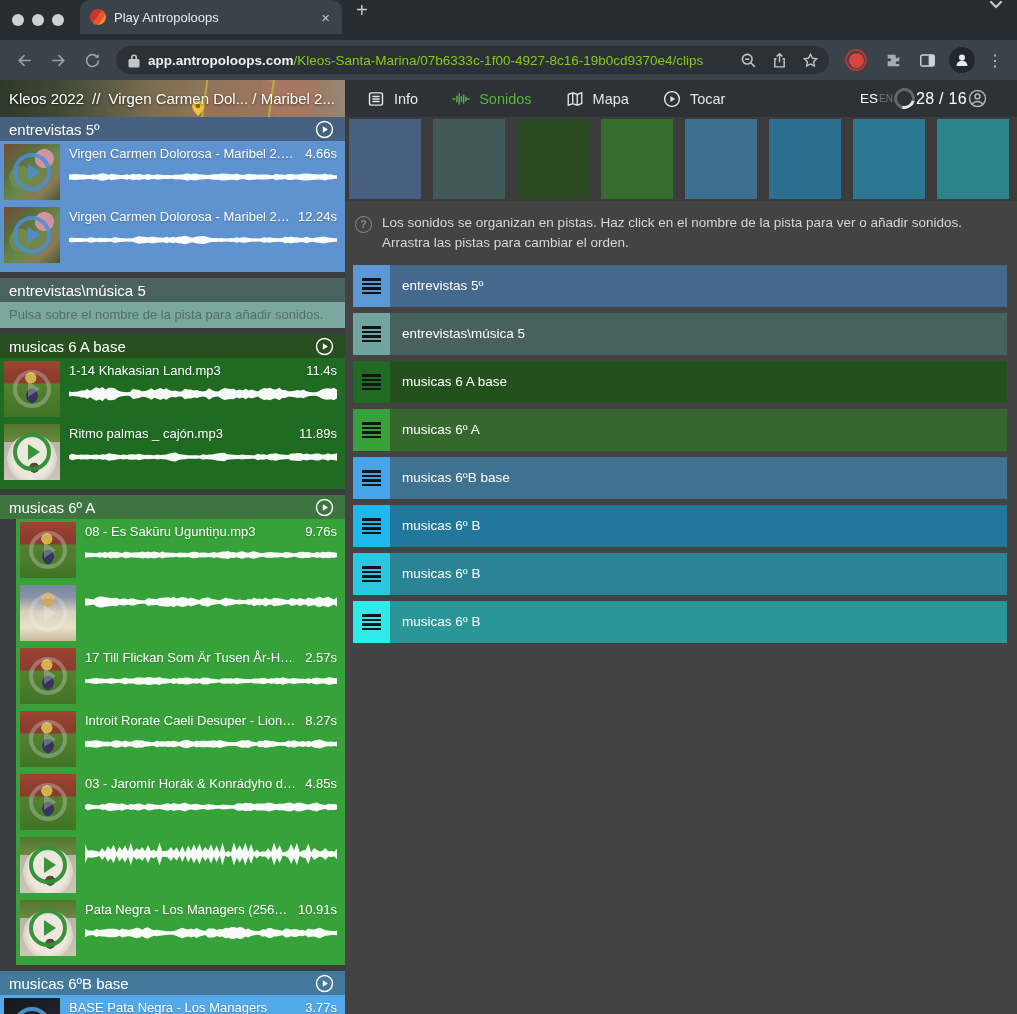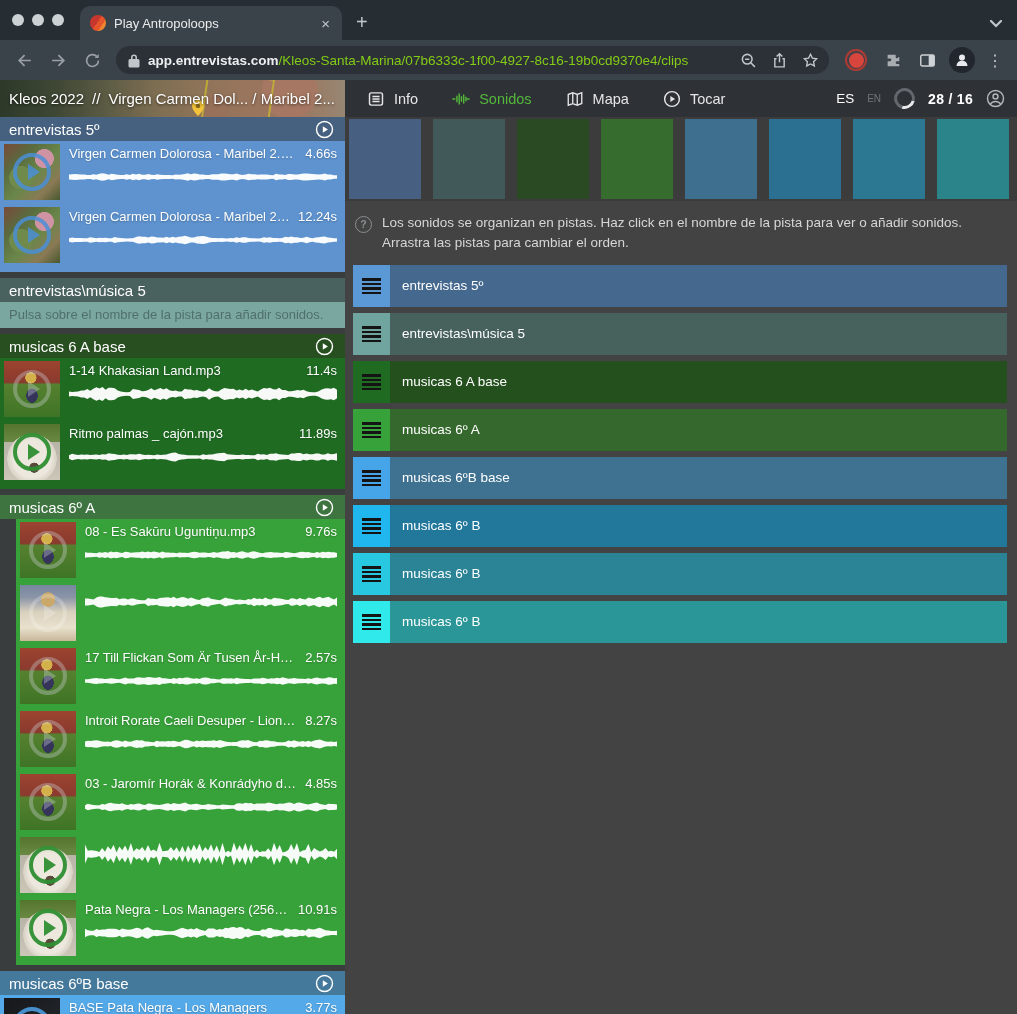--- a/index.html
+++ b/index.html
@@ -1,20 +1,20 @@
 <!DOCTYPE html>
 <html><head>
 <meta charset="utf-8">
 <style>
   html,body{margin:0;padding:0}
   body{width:1017px;height:1014px;overflow:hidden;background:#434343;
        font-family:"Liberation Sans",sans-serif;-webkit-font-smoothing:antialiased;position:relative}
   svg{display:block}
   
-  .tabstrip{height:40px;background:#262d33;display:flex;align-items:flex-end;position:relative}
+  .tabstrip{height:40px;background:#262d33;display:flex;position:relative}
   .traffic{display:flex;gap:8px;align-items:center;height:40px;padding:0 14px 0 12px}
   .tl{width:12px;height:12px;border-radius:50%;background:#ccd1d4}
   .tab{height:34px;width:242px;background:#3b434a;border-radius:10px 10px 0 0;display:flex;align-items:center;
        padding:0 10px;gap:8px;margin-left:2px}
   .favicon{width:16px;height:16px;border-radius:50%;background:linear-gradient(125deg,#c7372e 0 46%,#e5542b 46% 70%,#ef8430 70%);flex:none}
   .tabtitle{color:#e9ebed;font-size:13px;flex:1;white-space:nowrap;overflow:hidden}
   .tabclose{color:#c3c8cc;font-size:15px;line-height:1;padding:0 2px;cursor:default}
   .newtab{color:#c3c8cc;font-size:20px;line-height:1;margin:0 0 8px 14px}
   .tabsearch{margin-left:auto;margin-right:14px;margin-bottom:12px;color:#c3c8cc}
   .toolbar{height:40px;background:#3b434a;display:flex;align-items:center;padding:0 8px;gap:2px}
@@ -41,25 +41,25 @@
         linear-gradient(90deg,#35422e 0%,#4a543b 16%,#6c6b4e 30%,#97835f 45%,#ab8a67 58%,#b98b6d 72%,#bd8d70 86%,#b5a187 100%)}
   .bc::after{content:"";position:absolute;inset:0;background:rgba(10,15,20,.18)}
   .bc .pin{position:absolute;left:192px;top:20px;z-index:2}
   .bc .bound{position:absolute;left:204px;top:-6px;width:64px;height:46px;border:2px solid #e8d33f;transform:rotate(8deg);opacity:.9}
   .bctext{position:absolute;z-index:3;left:9px;top:0;height:100%;display:flex;align-items:center;gap:8px;
           color:#fff;font-size:15px;white-space:nowrap;text-shadow:0 1px 3px rgba(0,0,0,.65)}
   .nav{display:flex;align-items:center;gap:34px;padding-left:22px}
   .navitem{display:flex;align-items:center;gap:9px;color:#e4e6e8;font-size:14.5px}
   .navitem svg{width:18px;height:18px}
   .navitem.active{color:var(--accent)}
-  .hright{margin-left:auto;display:flex;align-items:center;gap:13px;padding-right:12px}
+  .hright{margin-left:auto;display:flex;align-items:center;gap:1px;padding-right:30px}
   .lang-es{color:#fff;font-size:13.5px}
   .lang-en{color:#6f757b;font-size:10px}
   .spinner{width:15px;height:15px;border-radius:50%;border:3.5px solid #62686e;border-bottom-color:#e6e8ea;transform:rotate(-30deg)}
-  .counter{color:#fff;font-size:14px;font-weight:700;letter-spacing:.3px}
+  .counter{color:#fff;font-size:16px;font-weight:400;letter-spacing:.3px}
   .acct{color:#b3b8bc}
   
   .content{display:flex;height:897px}
   
   #sidebar{width:345px;flex:none;background:#393d3d;overflow:hidden}
   .section{margin-bottom:6px}
   .sec-header{height:24px;display:flex;align-items:center;padding:0 9px;color:#fff;font-size:15px}
   .sec-title{flex:1;white-space:nowrap;overflow:hidden}
   .sec-play{color:#fff;margin-right:2px}
   .sec-play svg{width:19px;height:19px}
@@ -145,21 +145,21 @@
         <path d="M19.8 3.8v5h-5" fill="currentColor" stroke="none"></path>
       </svg>
   </span>
   <div class="omnibox">
     <span class="lock">
       <svg width="12" height="15" viewBox="0 0 12 15" fill="currentColor">
           <rect x="0.5" y="6" width="11" height="8.5" rx="1.5"></rect>
           <path d="M3 7V4.5a3 3 0 0 1 6 0V7H7.4V4.5a1.4 1.4 0 0 0-2.8 0V7z"></path>
         </svg>
     </span>
-    <span class="url"><span class="domain">app.entrevistas.com</span><span class="path">/Kleos-Santa-Marina/07b6333c-1f00-4927-8c16-19b0cd9370e4/clips</span></span>
+    <span class="url"><span class="domain">app.antropoloops.com</span><span class="path">/Kleos-Santa-Marina/07b6333c-1f00-4927-8c16-19b0cd9370e4/clips</span></span>
     <span class="obicon">
       <svg viewBox="0 0 20 20" fill="none" stroke="currentColor" stroke-width="1.8">
           <circle cx="8.5" cy="8.5" r="5.7"></circle>
           <path d="M13 13l4.5 4.5M6 8.5h5"></path>
         </svg>
     </span>
     <span class="obicon">
       <svg viewBox="0 0 20 20" fill="none" stroke="currentColor" stroke-width="1.7">
           <path d="M10 12V2.5M6.6 5.4 10 2l3.4 3.4"></path>
           <path d="M6.5 8H4.5v9.5h11V8h-2"></path>

